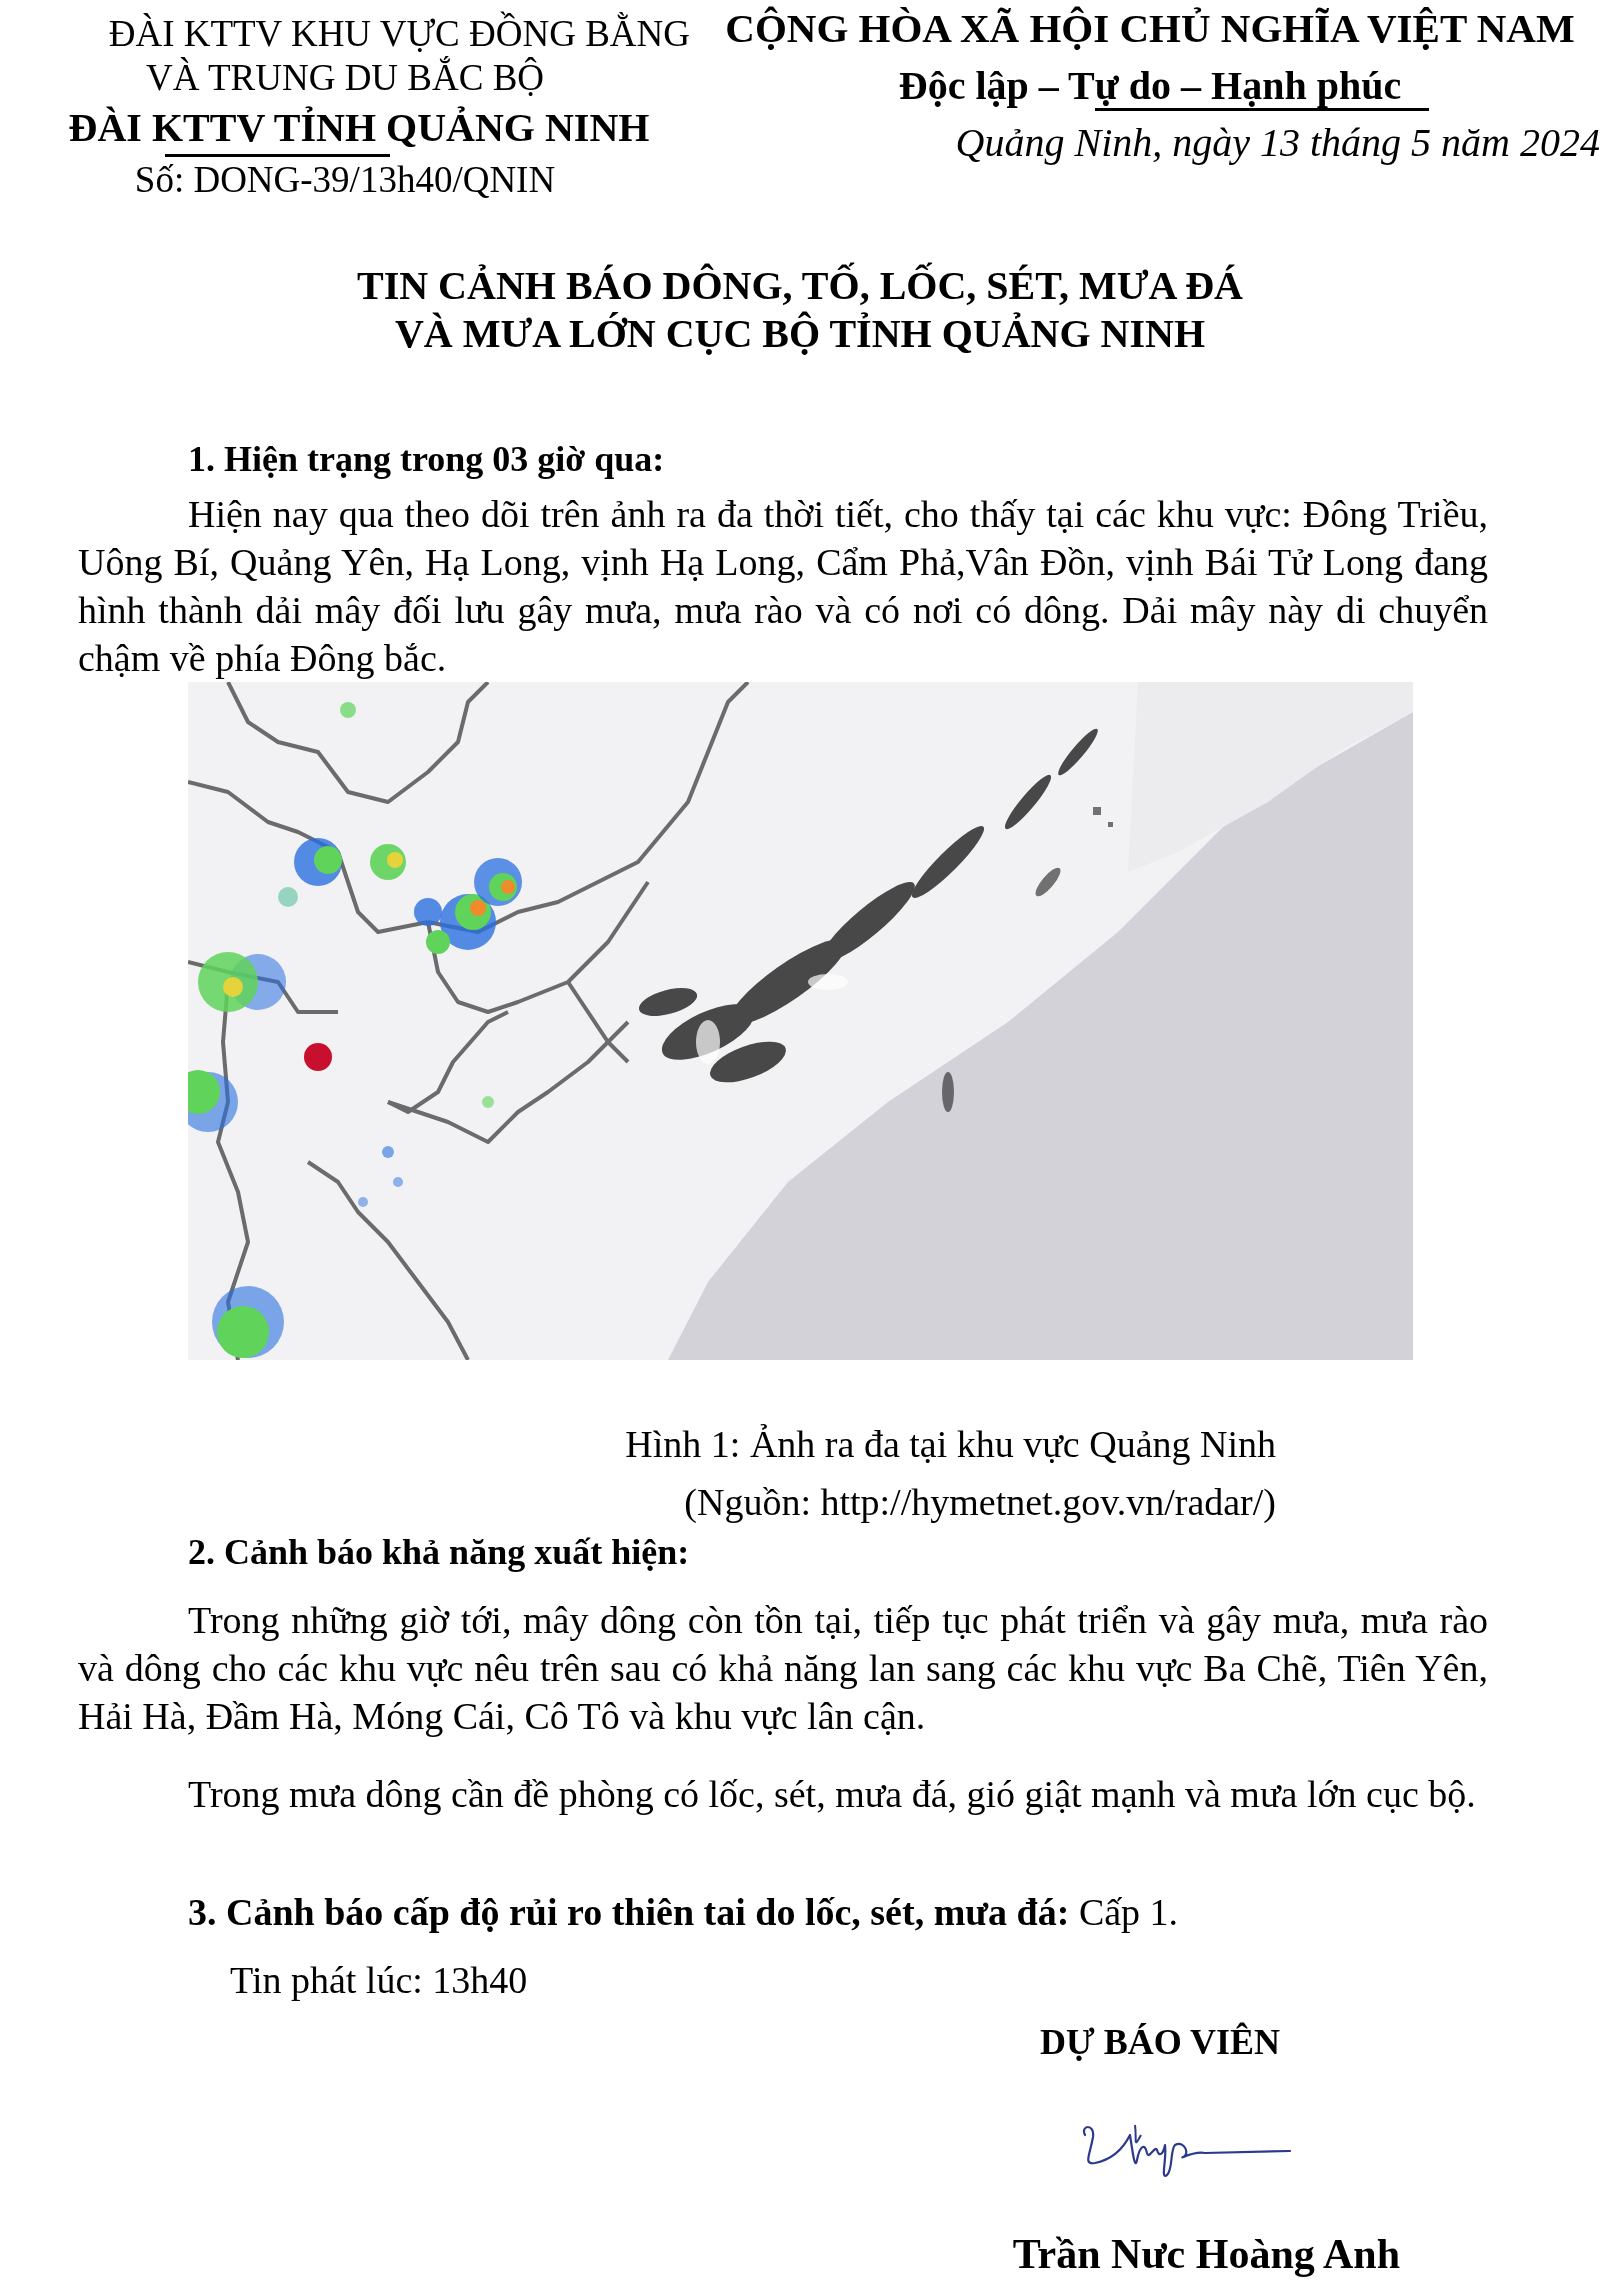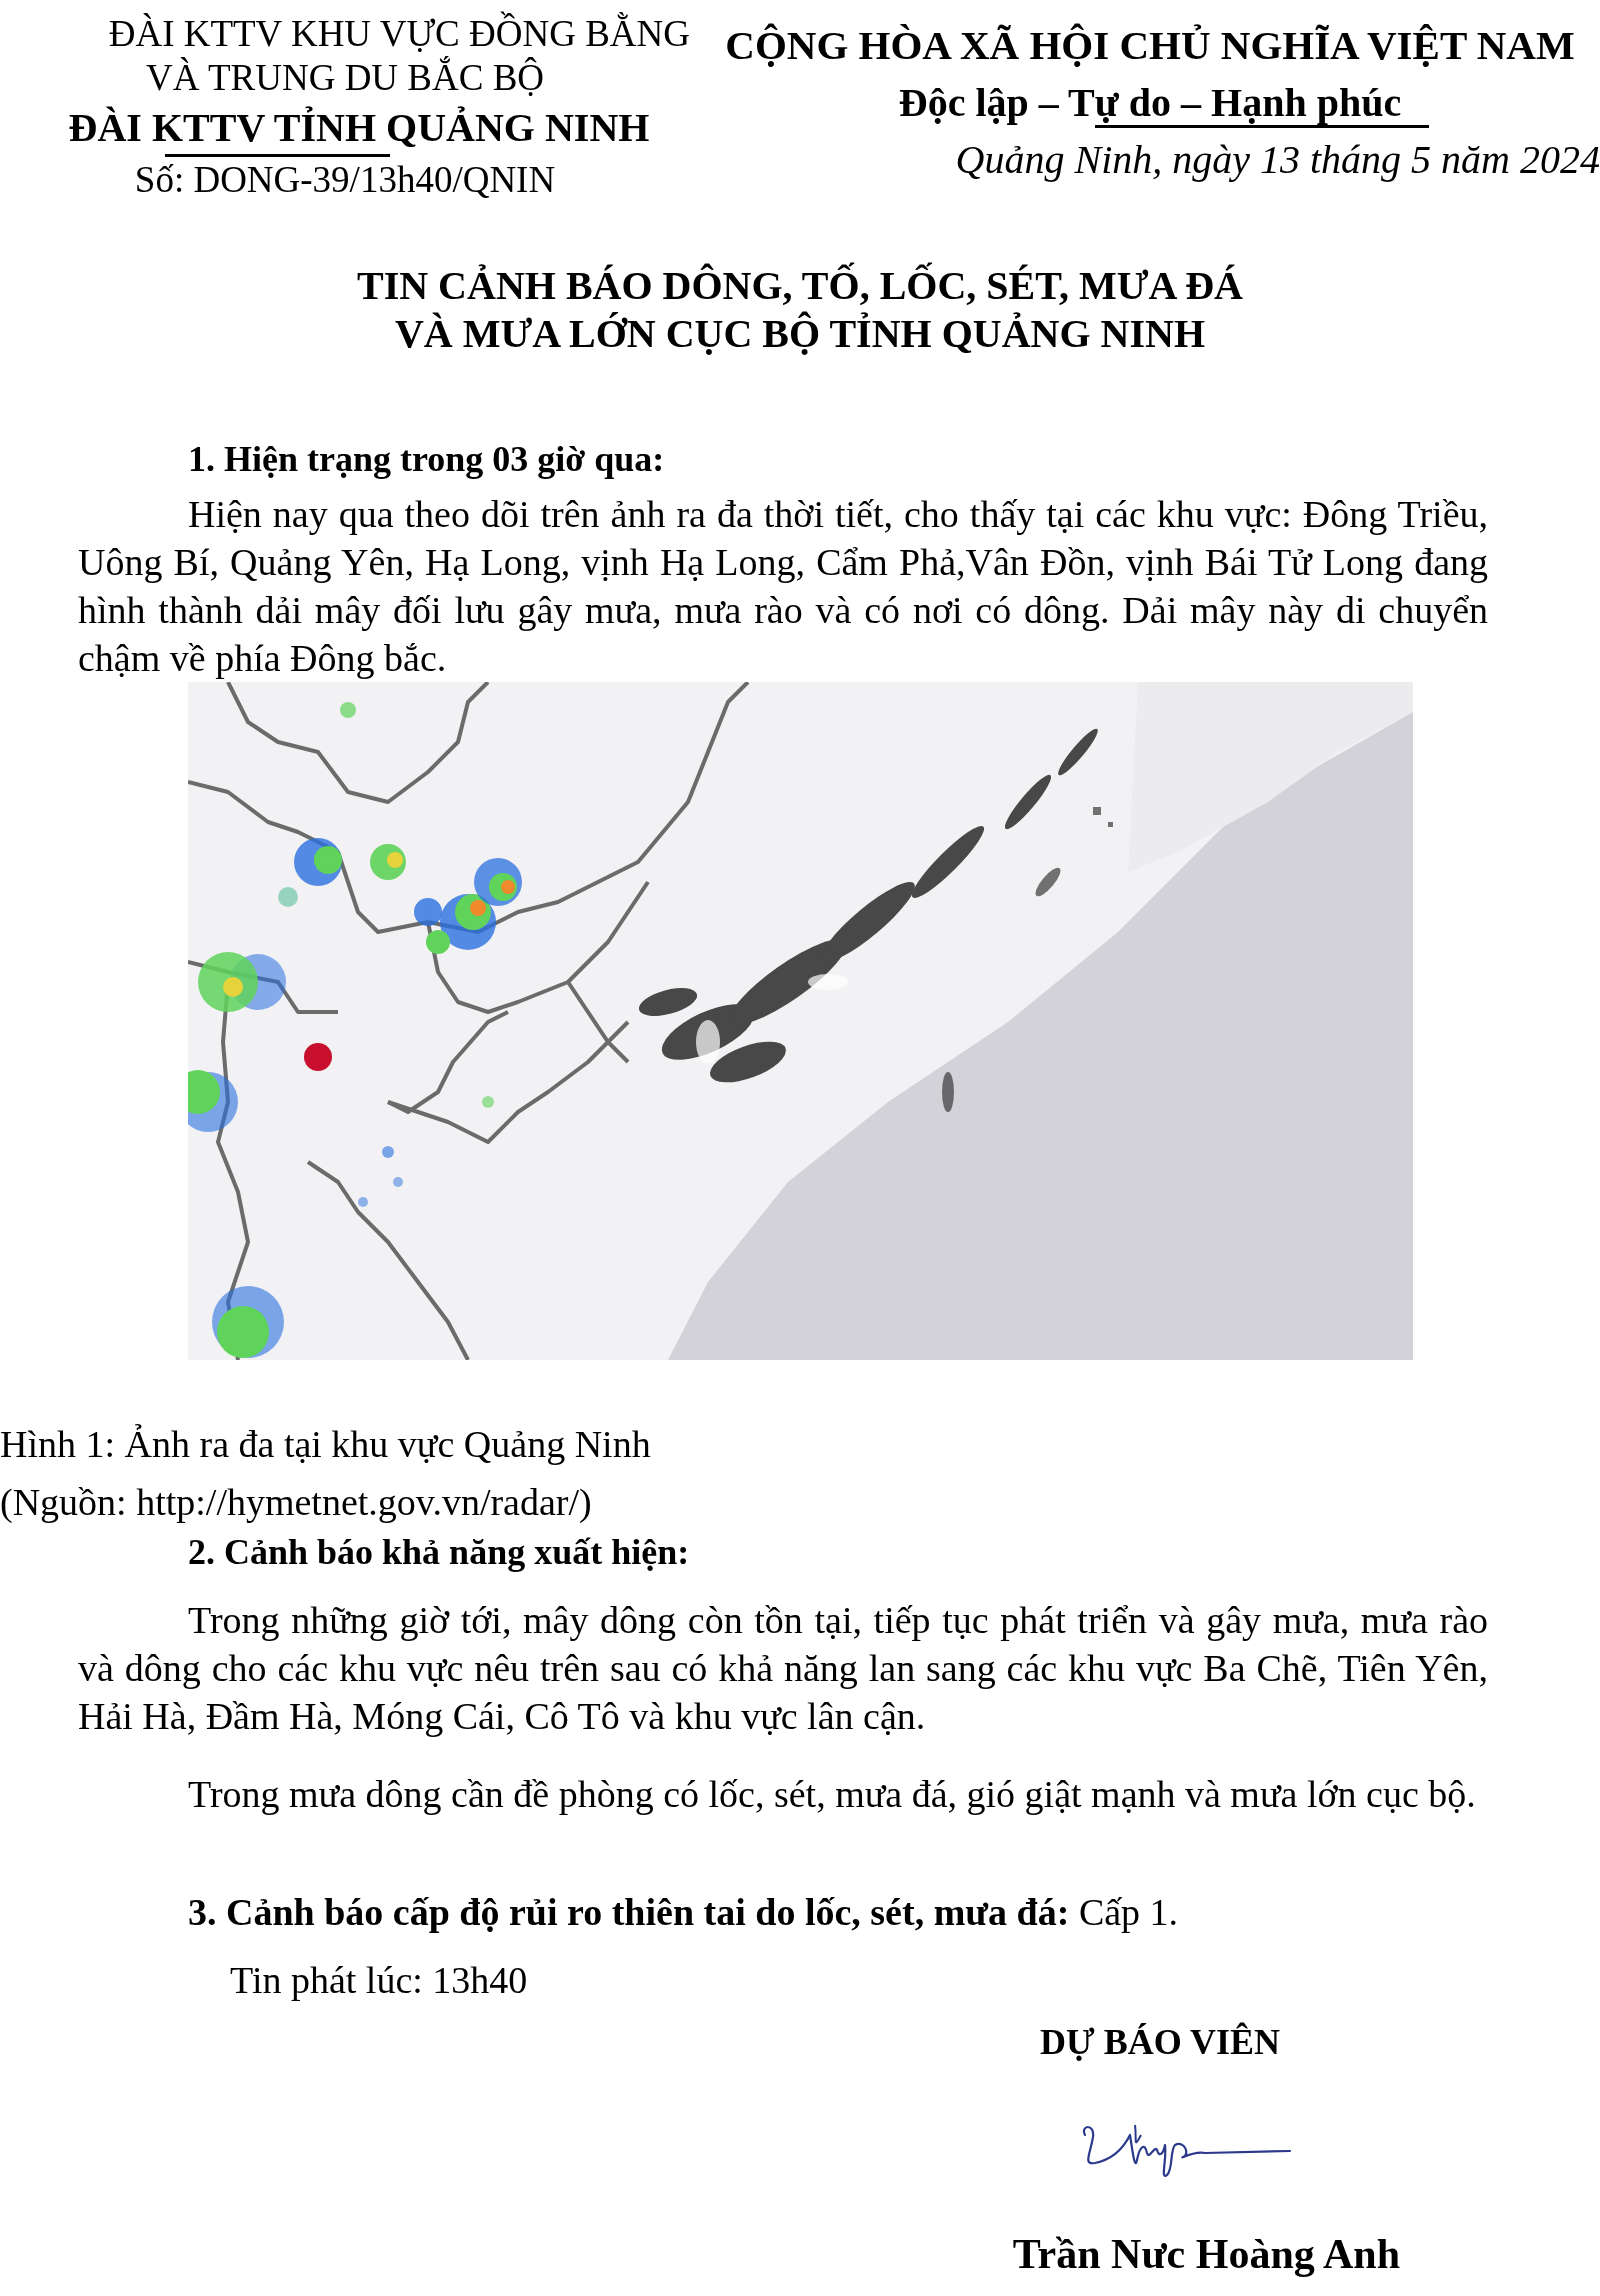--- a/index.html
+++ b/index.html
@@ -5,32 +5,32 @@
   html, body { margin:0; padding:0; background:#ffffff; }
   body { width:1600px; height:2296px; position:relative; overflow:hidden;
          font-family:"Liberation Serif", "DejaVu Serif", serif; color:#000; }
   .abs { position:absolute; }
   .hdr-left { left:0; top:0; width:690px; text-align:center; font-size:37px; line-height:44px; }
   .hdr-left .agency1 { margin-top:12px;text-align:right; }
   .hdr-left .agency2 { font-weight:bold; font-size:40px; margin-top:6px; position:relative;padding-left:28px; }
   .hdr-left .agency2 .ul { position:absolute; left:165px; top:48px; width:225px; height:3px; background:#000; }
   .hdr-left .docnum { margin-top:8px; }
   .hdr-right { left:700px; top:0; width:900px; text-align:center; }
-  .hdr-right .nation { font-weight:bold; font-size:41px; line-height:52px; margin-top:19px; }
+  .hdr-right .nation { font-weight:bold; font-size:41px; line-height:52px; margin-top:2px; }
   .hdr-right .motto { font-weight:bold; font-size:40px; line-height:52px; margin-top:6px; position:relative; display:inline-block; }
   .hdr-right .motto .ul { position:absolute; left:196px; top:48px; width:334px; height:3px; background:#000; }
   .hdr-right .date { font-style:italic; font-size:40px; line-height:50px; margin-top:6px; padding-left:120px; text-align:right; }
   .title { left:0; top:262px; width:1600px; text-align:center; font-weight:bold; font-size:40px; line-height:48px; }
   .body-text { font-size:38px; line-height:48px; text-align:justify; }
   .sec-head { font-weight:bold; font-size:36px; line-height:48px; }
   .indent { text-indent:110px; }
   .sec1-head { left:188px; top:435px; }
   .sec1-para { left:78px; top:490px; width:1410px; }
   .map { left:188px; top:682px; width:1225px; height:678px; background:#d2d2d8; overflow:hidden; }
-  .caption { left:0; width:1276px; text-align:left; font-size:38px; line-height:48px; }
+  .caption { left:0; width:1276px; text-align:right; font-size:38px; line-height:48px; }
   .cap1 { top:1420px; }
   .cap2 { top:1478px; }
   .sec2-head { left:188px; top:1528px; }
   .sec2-para1 { left:78px; top:1596px; width:1410px; }
   .sec2-para2 { left:78px; top:1770px; width:1410px; }
   .sec3 { left:188px; top:1888px; font-size:38px; line-height:48px; }
   .sec3 b { font-weight:bold; }
   .issued { left:190px; top:1956px; font-size:38px; line-height:48px;margin-left:40px; }
   .sig-title { left:1000px; top:2020px; width:320px; text-align:center; font-weight:bold; font-size:36px; line-height:44px; }
   .sig { left:1075px; top:2115px; width:220px; height:80px; }

